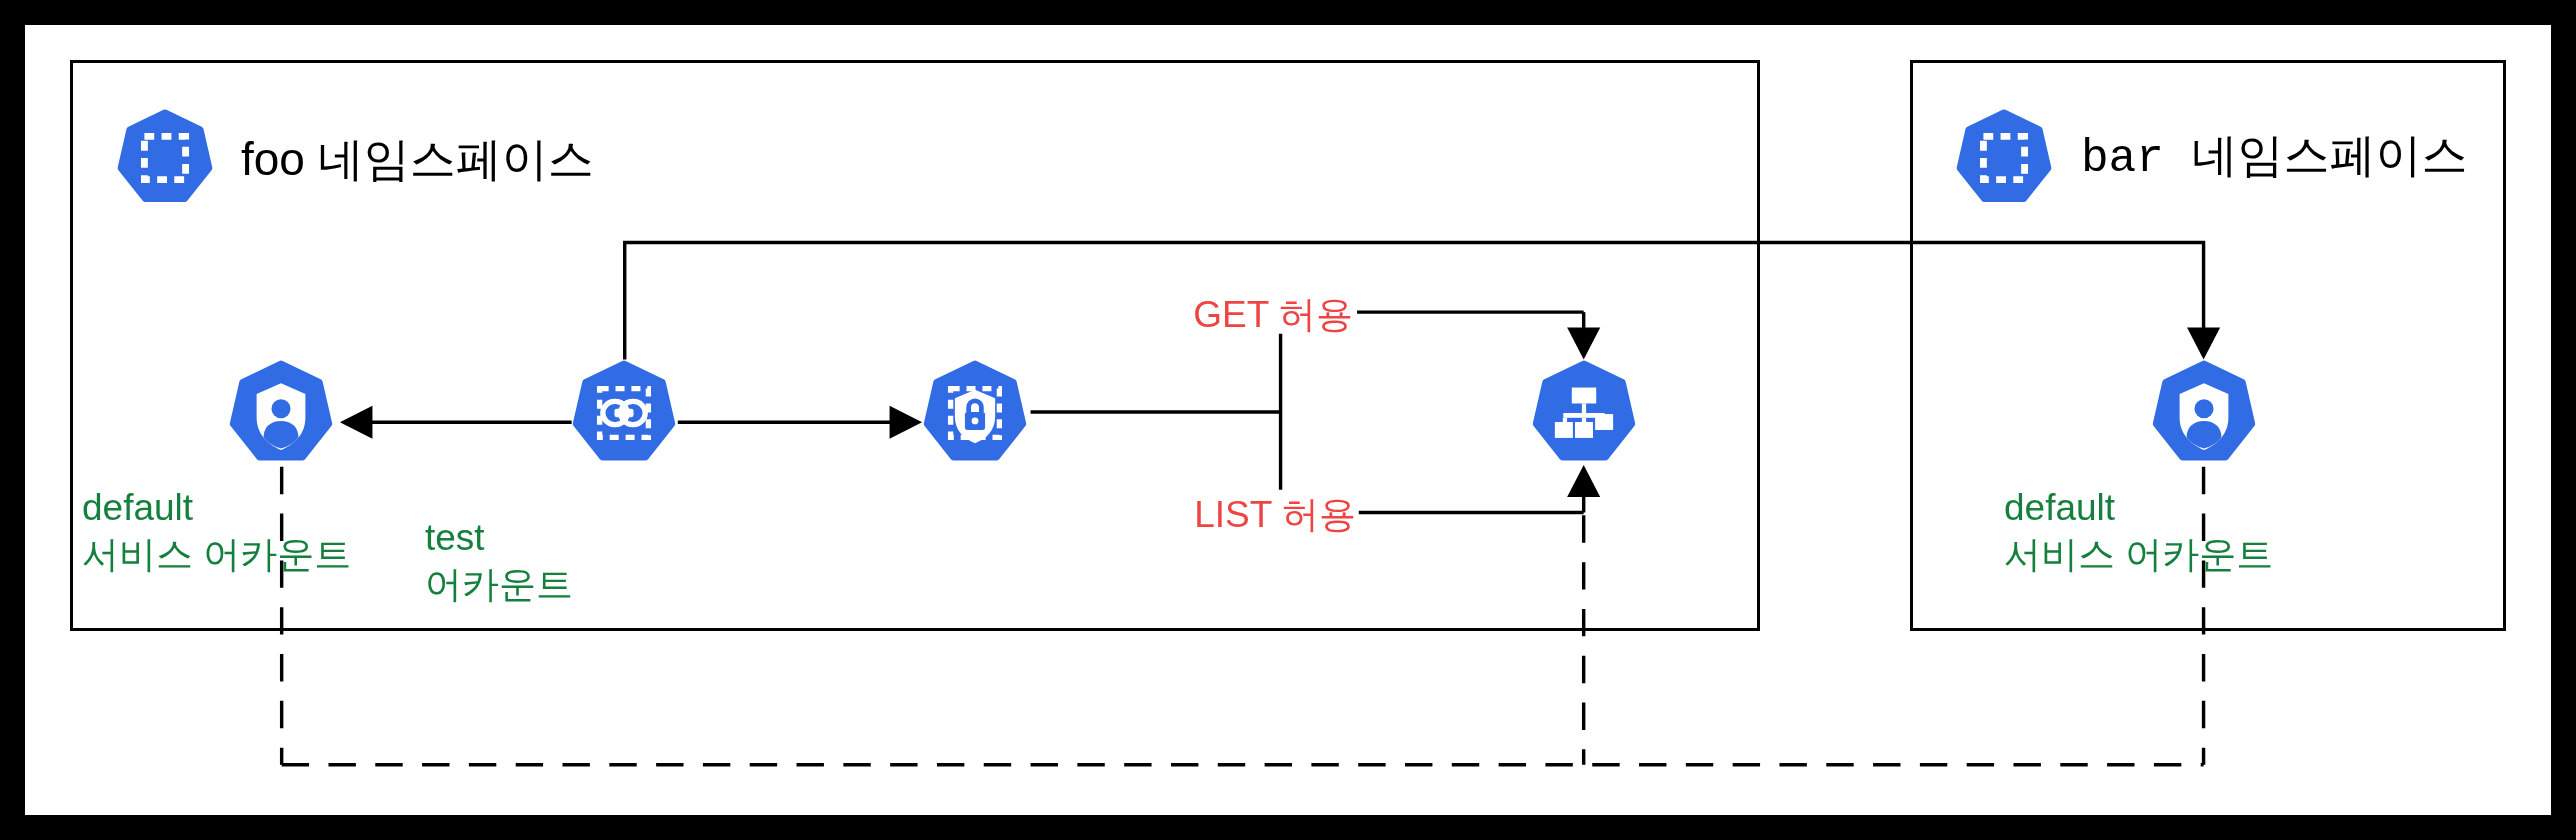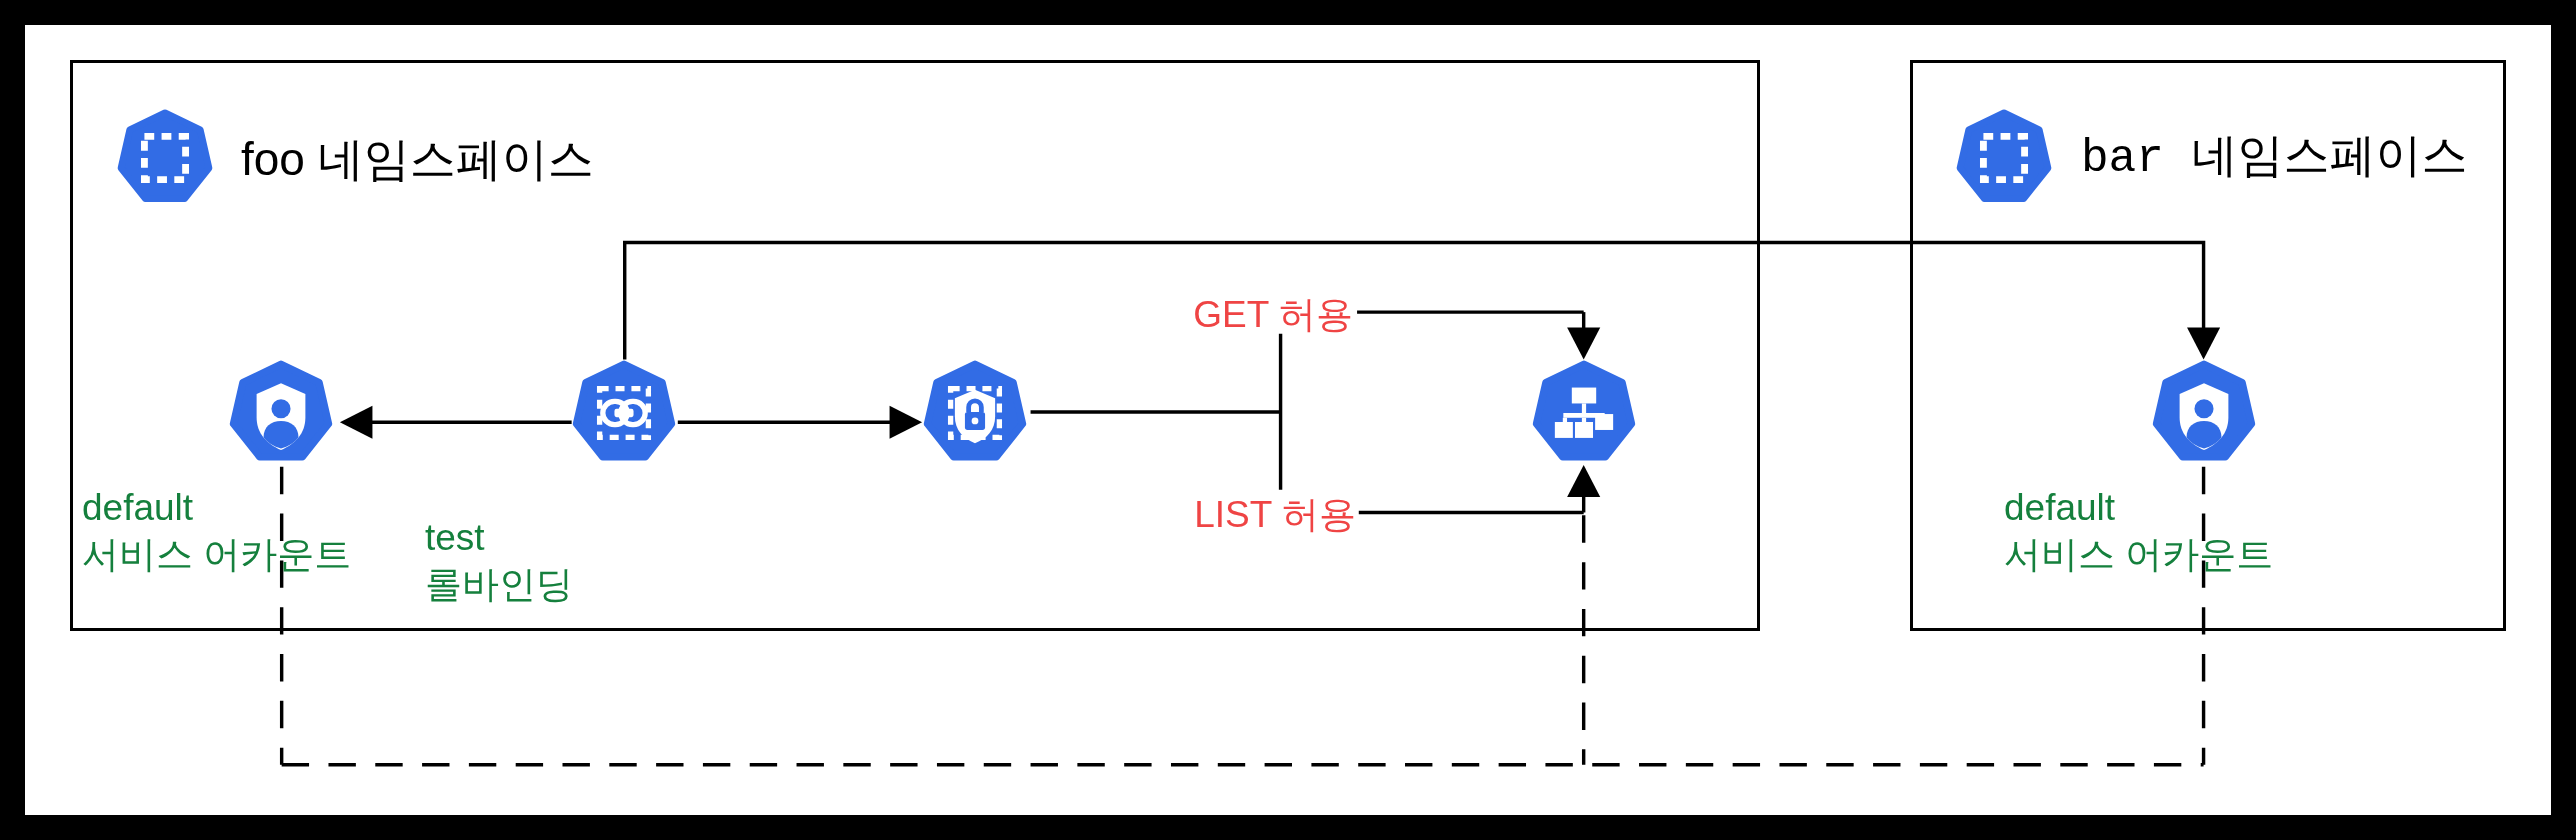--- a/index.html
+++ b/index.html
@@ -124,21 +124,21 @@
 
     <svg class="node-icon abs" style="left:546px;top:335px;" viewBox="0 0 100 100">
       <path d="M50 4 L85.9 21.3 L94.8 60.2 L70 91.4 L30 91.4 L5.2 60.2 L14.1 21.3 Z" fill="var(--k8s-blue)" stroke="var(--k8s-blue)" stroke-width="7" stroke-linejoin="round"></path>
       <rect x="27" y="27" width="46" height="46" fill="none" stroke="#fff" stroke-width="5" stroke-dasharray="8.5 6.5"></rect>
       <rect x="30" y="39" width="23" height="22" rx="11" fill="none" stroke="#fff" stroke-width="5"></rect>
       <rect x="47" y="39" width="23" height="22" rx="11" fill="none" stroke="#fff" stroke-width="5"></rect>
       <rect x="41" y="46" width="18" height="8" rx="2" fill="#fff"></rect>
     </svg>
     <div class="node-label abs" style="left:400px;top:465px;margin-top:24px;">
       <div>test</div>
-      <div>롤바인딩</div>
+      <div>어카운트</div>
     </div>
 
     <svg class="node-icon abs" style="left:897px;top:335px;" viewBox="0 0 100 100">
       <path d="M50 4 L85.9 21.3 L94.8 60.2 L70 91.4 L30 91.4 L5.2 60.2 L14.1 21.3 Z" fill="var(--k8s-blue)" stroke="var(--k8s-blue)" stroke-width="7" stroke-linejoin="round"></path>
       <rect x="27" y="27" width="46" height="46" fill="none" stroke="#fff" stroke-width="5" stroke-dasharray="8.5 6.5"></rect>
       <path d="M50 28 L69 36 V53 C69 66.5 61 74 50 78.5 C39 74 31 66.5 31 53 V36 Z" fill="#fff"></path>
       <path d="M44 49 V44.5 a6 6 0 0 1 12 0 V49" fill="none" stroke="var(--k8s-blue)" stroke-width="4.5"></path>
       <rect x="40.5" y="49" width="19" height="17" rx="2.5" fill="var(--k8s-blue)"></rect>
       <circle cx="50" cy="57.5" r="3.2" fill="#fff"></circle>
     </svg>

